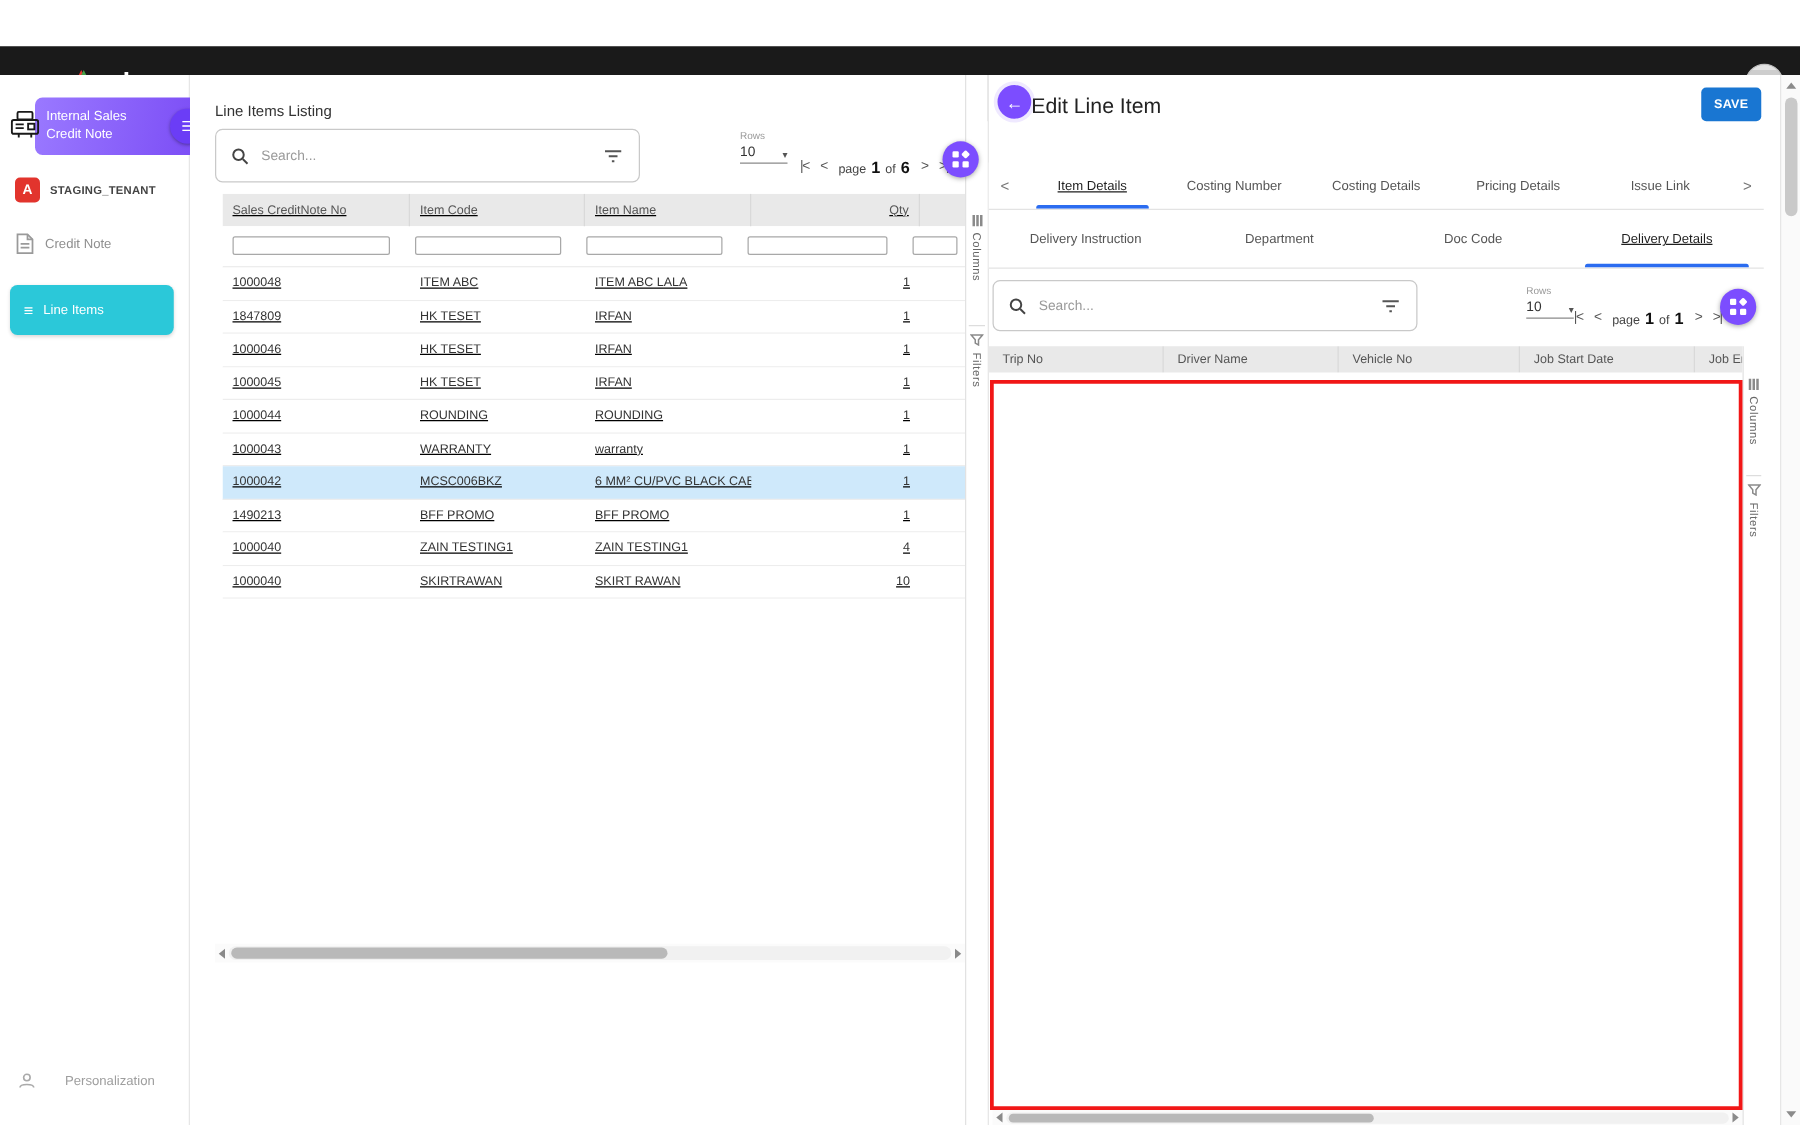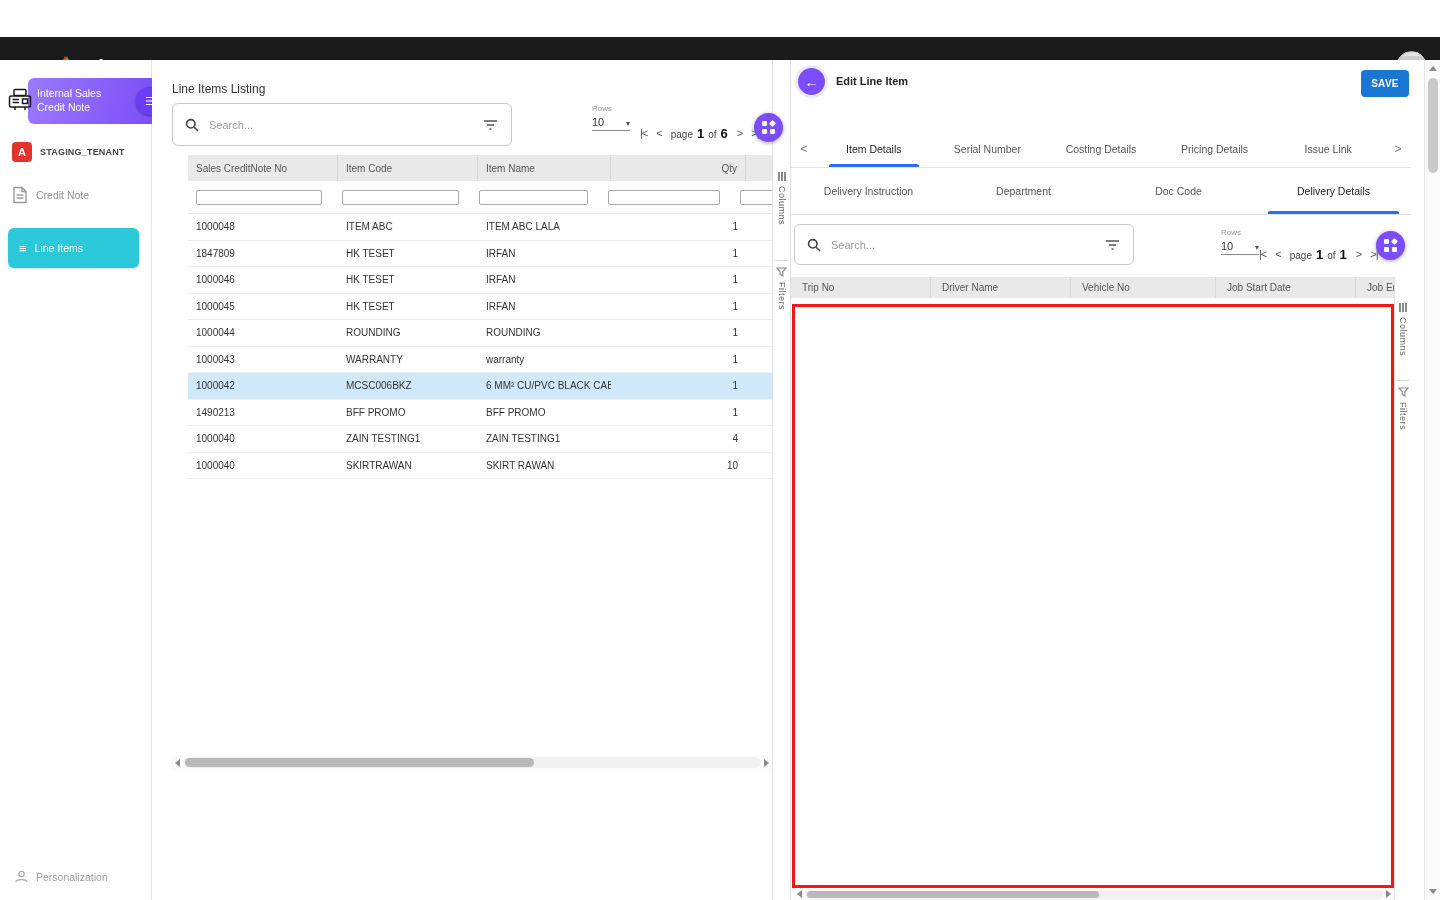--- a/index.html
+++ b/index.html
@@ -27,21 +27,21 @@
   .side-main .machine{position:absolute;left:7px;top:9px;}
   .side-toggle{position:absolute;left:136px;top:9px;width:28px;height:28px;border-radius:50%;background:#6b3df6;
     color:#fff;display:flex;align-items:center;justify-content:center;font-size:11px;box-shadow:0 1px 3px rgba(0,0,0,.35);cursor:pointer;}
   .side-row{position:absolute;left:12px;display:flex;align-items:center;gap:8px;}
   .pdf-badge{width:20px;height:20px;border-radius:4px;background:#e2342d;color:#fff;font-size:11px;font-weight:bold;
     display:flex;align-items:center;justify-content:center;}
   .tenant-label{font-size:9px;color:#444;font-weight:bold;letter-spacing:.2px;}
   .credit-label{font-size:10.5px;color:#8f8f8f;}
   .side-lineitems{position:absolute;left:8px;top:168px;width:131px;height:40px;border-radius:6px;background:var(--teal);
     color:#fff;display:flex;align-items:center;gap:8px;padding-left:11px;font-size:10.5px;cursor:pointer;box-shadow:0 1px 3px rgba(0,0,0,.15);}
-  .side-person{position:absolute;left:14px;bottom:16px;display:flex;align-items:center;gap:7px;color:#9e9e9e;font-size:10.5px;cursor:pointer;}
+  .side-person{position:absolute;left:14px;bottom:28px;display:flex;align-items:center;gap:23px;color:#9e9e9e;font-size:10.5px;cursor:pointer;}
 
   
   .searchbox{position:absolute;display:flex;align-items:center;border:1px solid #c9c9c9;border-radius:6px;background:#fff;}
   .searchbox input{flex:1;border:none;outline:none;font-size:11px;color:#333;background:transparent;min-width:0;
     font-family:"Liberation Sans",sans-serif;}
   .searchbox input::placeholder{color:#9a9a9a;}
   .searchbox .sicon{margin:0 8px 0 12px;display:flex;}
   .searchbox .ficon{margin:0 13px 0 8px;display:flex;cursor:pointer;}
 
   .rowsctl{position:absolute;width:48px;}
@@ -58,21 +58,21 @@
   .gridbtn{position:absolute;width:29px;height:29px;border-radius:50%;background:var(--accent-purple);
     display:flex;align-items:center;justify-content:center;box-shadow:0 1px 4px rgba(0,0,0,.35);cursor:pointer;z-index:5;}
   .gridicon{position:relative;width:13px;height:13px;}
   .gridicon span{position:absolute;width:5px;height:5px;background:#fff;border-radius:1px;}
   .gridicon .s1{left:0;top:0;}.gridicon .s2{right:0;top:0;transform:rotate(45deg);}
   .gridicon .s3{left:0;bottom:0;}.gridicon .s4{right:0;bottom:0;}
 
   
   .listing{position:absolute;left:152px;top:60px;width:638px;bottom:0;background:#fff;}
   .listing-title{position:absolute;left:20px;top:22px;font-size:12px;color:#333;font-weight:500;}
-  .ltable{position:absolute;left:36px;top:95px;width:600px;overflow:hidden;}
+  .ltable{position:absolute;left:26px;top:95px;width:600px;overflow:hidden;text-decoration:underline;}
   .hrow{height:26px;background:#e9e9e9;display:flex;align-items:stretch;font-size:10px;color:#555;}
   .hcell{display:flex;align-items:center;padding-left:8px;border-right:1px solid #d9d9d9;overflow:hidden;white-space:nowrap;}
   .hcell.c3{justify-content:flex-end;padding-right:8px;}
   .hcell:last-child{border-right:none;}
   .frow{height:33px;display:flex;align-items:center;border-bottom:1px solid #e8e8e8;background:#fff;}
   .fcell{padding:0 12px 0 8px;}
   .filter-input{width:100%;height:15px;border:1px solid #a8a8a8;border-radius:2px;outline:none;}
   .filter-input.partial{width:36px;}
   .trow{height:26.5px;display:flex;align-items:center;border-bottom:1px solid #ededed;font-size:10px;color:#333;background:#fff;cursor:pointer;}
   .trow.selected{background:var(--selected-row);}
@@ -98,32 +98,32 @@
   .tri-down{width:0;height:0;border-left:4px solid transparent;border-right:4px solid transparent;border-top:5px solid #8a8a8a;cursor:pointer;}
   .vscroll{position:absolute;right:0;top:60px;width:16px;bottom:0;background:#fafafa;border-left:1px solid #e6e6e6;z-index:9;}
   .vscroll .tri-up{position:absolute;top:6px;left:4px;}
   .vscroll .tri-down{position:absolute;bottom:6px;left:4px;}
   .vs-thumb{position:absolute;top:18px;left:3px;width:10px;height:95px;background:#c9c9c9;border-radius:5px;cursor:pointer;}
 
   
   .editor{position:absolute;left:790px;top:60px;width:634px;bottom:0;background:#fff;border-left:1px solid #e0e0e0;}
   .backbtn{position:absolute;left:7px;top:8px;width:27px;height:27px;border-radius:50%;background:var(--accent-purple);
     color:#fff;display:flex;align-items:center;justify-content:center;font-size:14px;cursor:pointer;box-shadow:0 0 0 3px #efe9ff;}
-  .editor-title{position:absolute;left:45px;top:15px;font-size:11px;color:#222;font-weight:700;}
+  .editor-title{position:absolute;left:34px;top:15px;font-size:17px;color:#222;font-weight:400;}
   .savebtn{position:absolute;left:570px;top:10px;width:48px;height:27px;background:var(--save-blue);color:#fff;
     font-size:10px;font-weight:bold;border:none;border-radius:4px;display:flex;align-items:center;justify-content:center;
     letter-spacing:.3px;cursor:pointer;font-family:"Liberation Sans",sans-serif;}
   .tabsrow{position:absolute;left:0;width:620px;display:flex;align-items:stretch;border-bottom:1px solid #e3e3e3;background:#fff;}
   .tabsrow.primary{top:70px;height:38px;}
   .tabsrow.secondary{top:108px;height:47px;}
   .tab-chevron{width:26px;display:flex;align-items:center;justify-content:center;font-size:12px;color:#777;cursor:pointer;}
   .tabs-flex{flex:1;display:flex;}
   .tab{flex:1;display:flex;align-items:center;justify-content:center;font-size:10.5px;color:#555;position:relative;
     cursor:pointer;white-space:nowrap;overflow:hidden;}
-  .tab.active{color:#1e1e1e;font-weight:500;}
+  .tab.active{color:#1e1e1e;font-weight:500;text-decoration:underline;}
   .tab.active::after{content:"";position:absolute;left:12px;right:12px;bottom:0;height:3px;background:var(--tab-underline);border-radius:2px 2px 0 0;}
   .erow{position:absolute;left:0;top:217px;width:603px;height:21px;background:#e9e9e9;display:flex;align-items:stretch;
     font-size:10px;color:#555;overflow:hidden;}
   .ecell{display:flex;align-items:center;padding-left:11px;border-right:1px solid #d9d9d9;overflow:hidden;white-space:nowrap;}
   .ecell:last-child{border-right:none;}
   .e0{width:140px;}.e1{width:140px;}.e2{width:145px;}.e3{width:140px;}.e4{flex:1;}
   .highlight{position:absolute;left:1px;top:244px;width:602px;height:584px;border:3px solid var(--highlight-red);
     background:transparent;pointer-events:none;z-index:6;}
 </style>
 </head>
@@ -371,21 +371,21 @@
     <div class="backbtn">
       <span>←</span>
     </div>
     <div class="editor-title">Edit Line Item</div>
     <button class="savebtn">SAVE</button>
 
     <div class="tabsrow primary">
       <span class="tab-chevron">&lt;</span>
       <div class="tabs-flex">
           <div class="tab active">Item Details</div>
-          <div class="tab">Serial Number</div>
+          <div class="tab">Costing Number</div>
           <div class="tab">Costing Details</div>
           <div class="tab">Pricing Details</div>
           <div class="tab">Issue Link</div>
         </div>
       <span class="tab-chevron">&gt;</span>
     </div>
 
     <div class="tabsrow secondary">
       <div class="tabs-flex">
           <div class="tab">Delivery Instruction</div>

